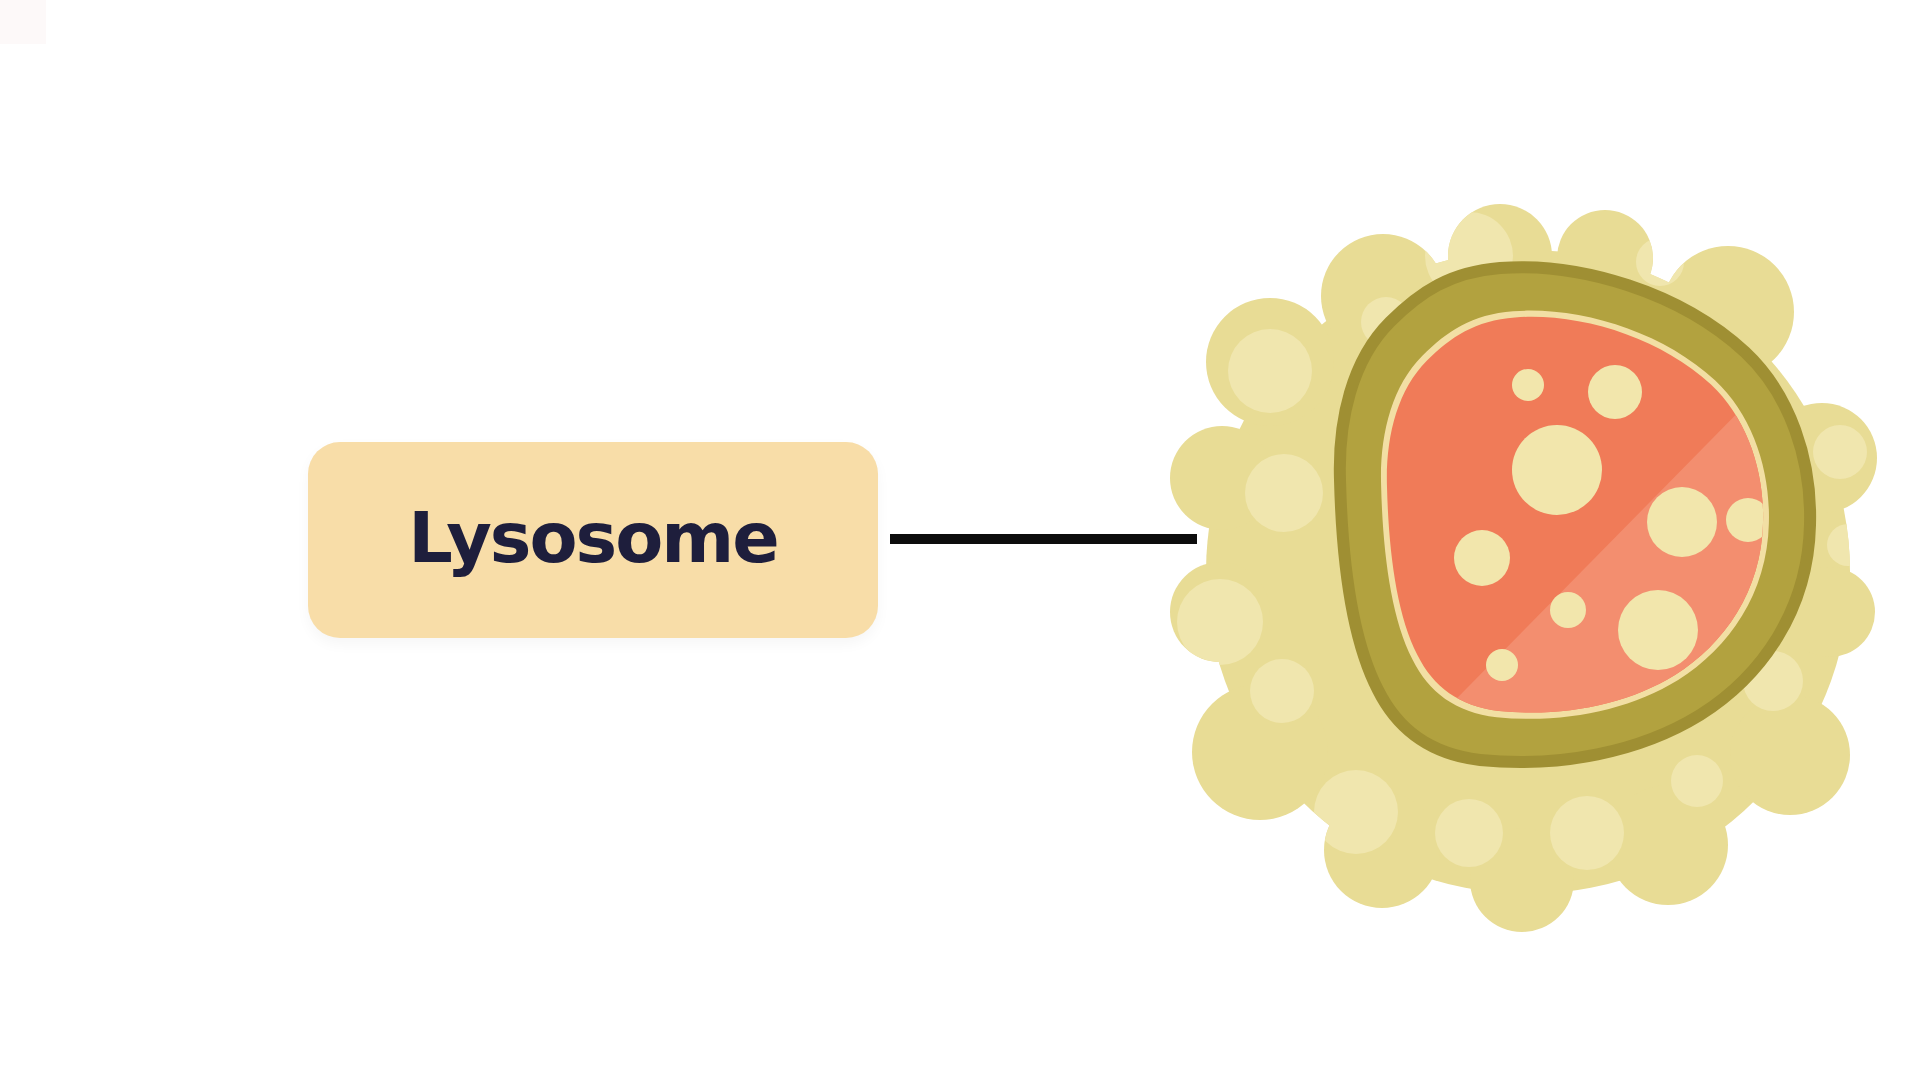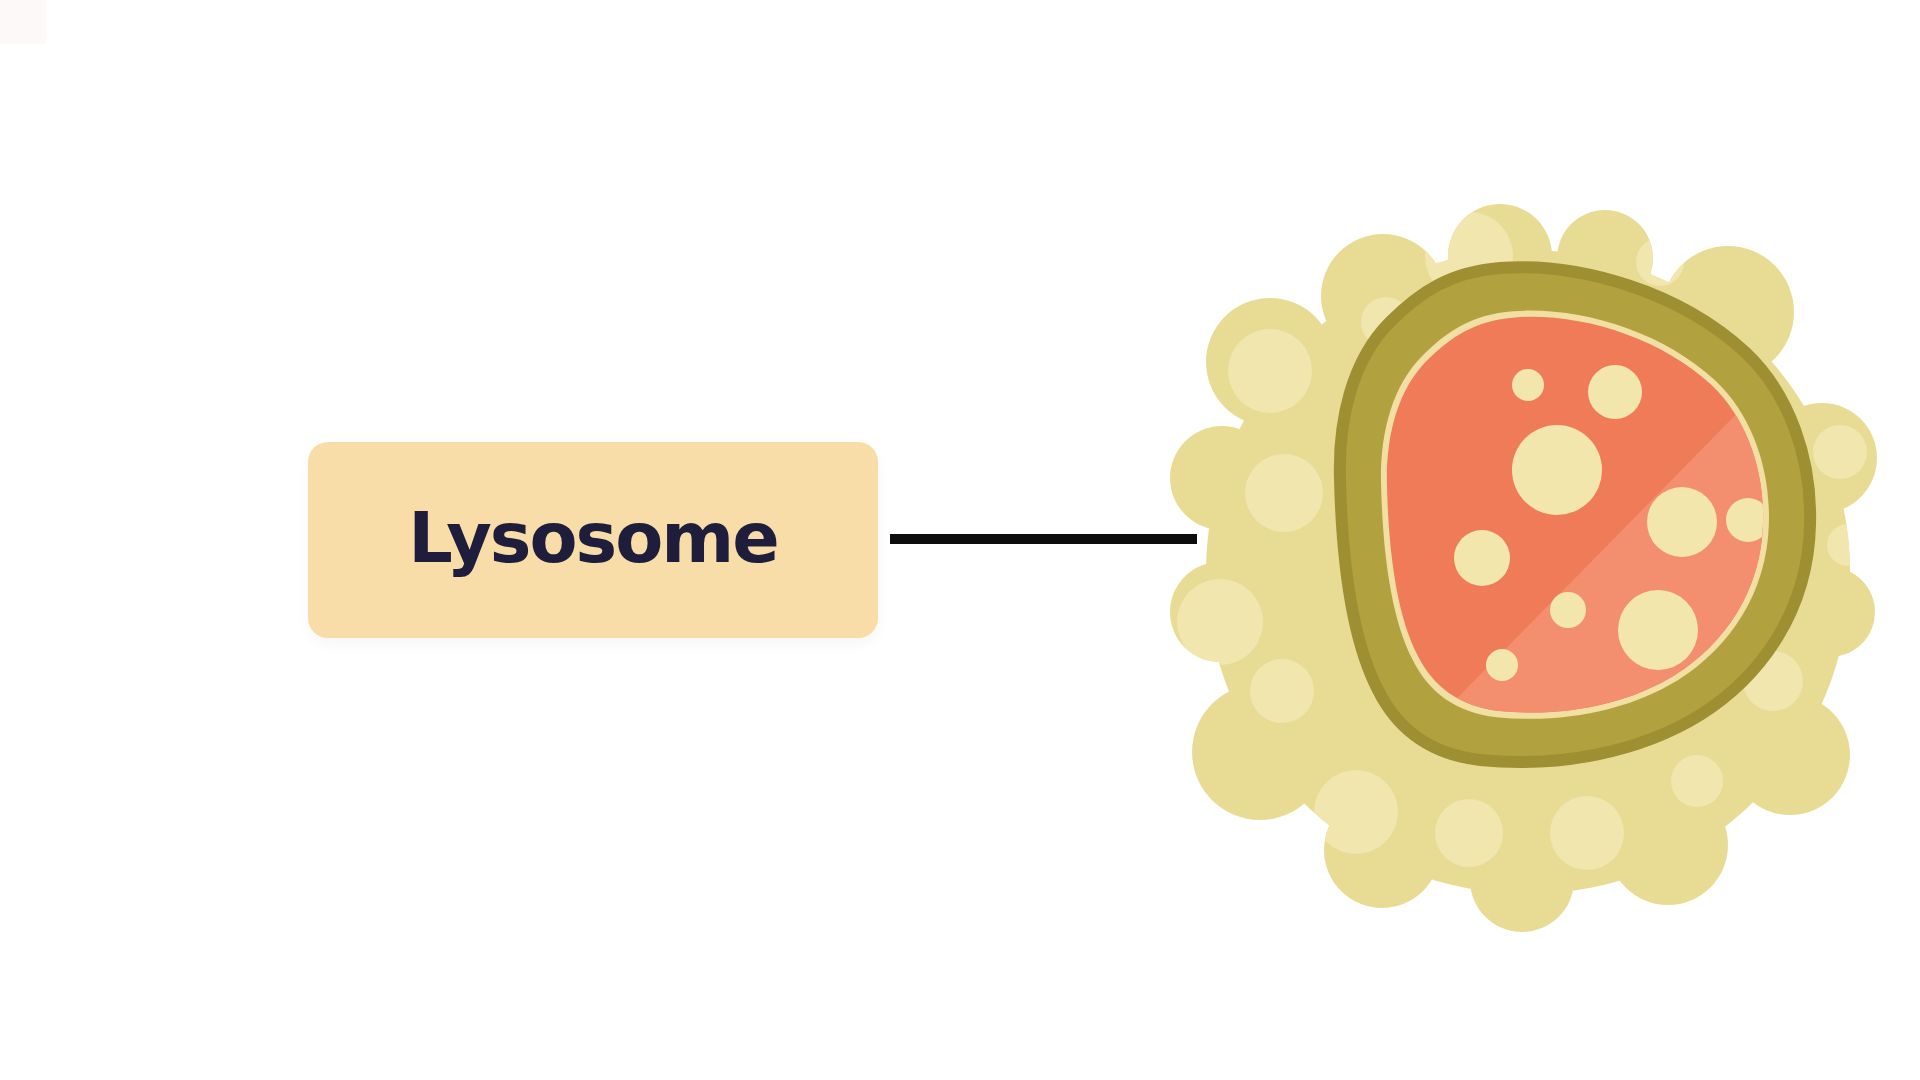--- a/index.html
+++ b/index.html
@@ -23,21 +23,21 @@
     height: 44px;
     background: #FDF9F9;
   }
   .label-box {
     position: absolute;
     left: 308px;
     top: 442px;
     width: 570px;
     height: 196px;
     background: #F8DDA8;
-    border-radius: 20px;
+    border-radius: 32px;
     display: flex;
     align-items: center;
     justify-content: center;
     box-shadow: 0 6px 14px rgba(0,0,0,0.04);
   }
   .label-text {
     font-size: 70px;
     font-weight: 700;
     letter-spacing: -2px;
     color: #1E1E3C;

